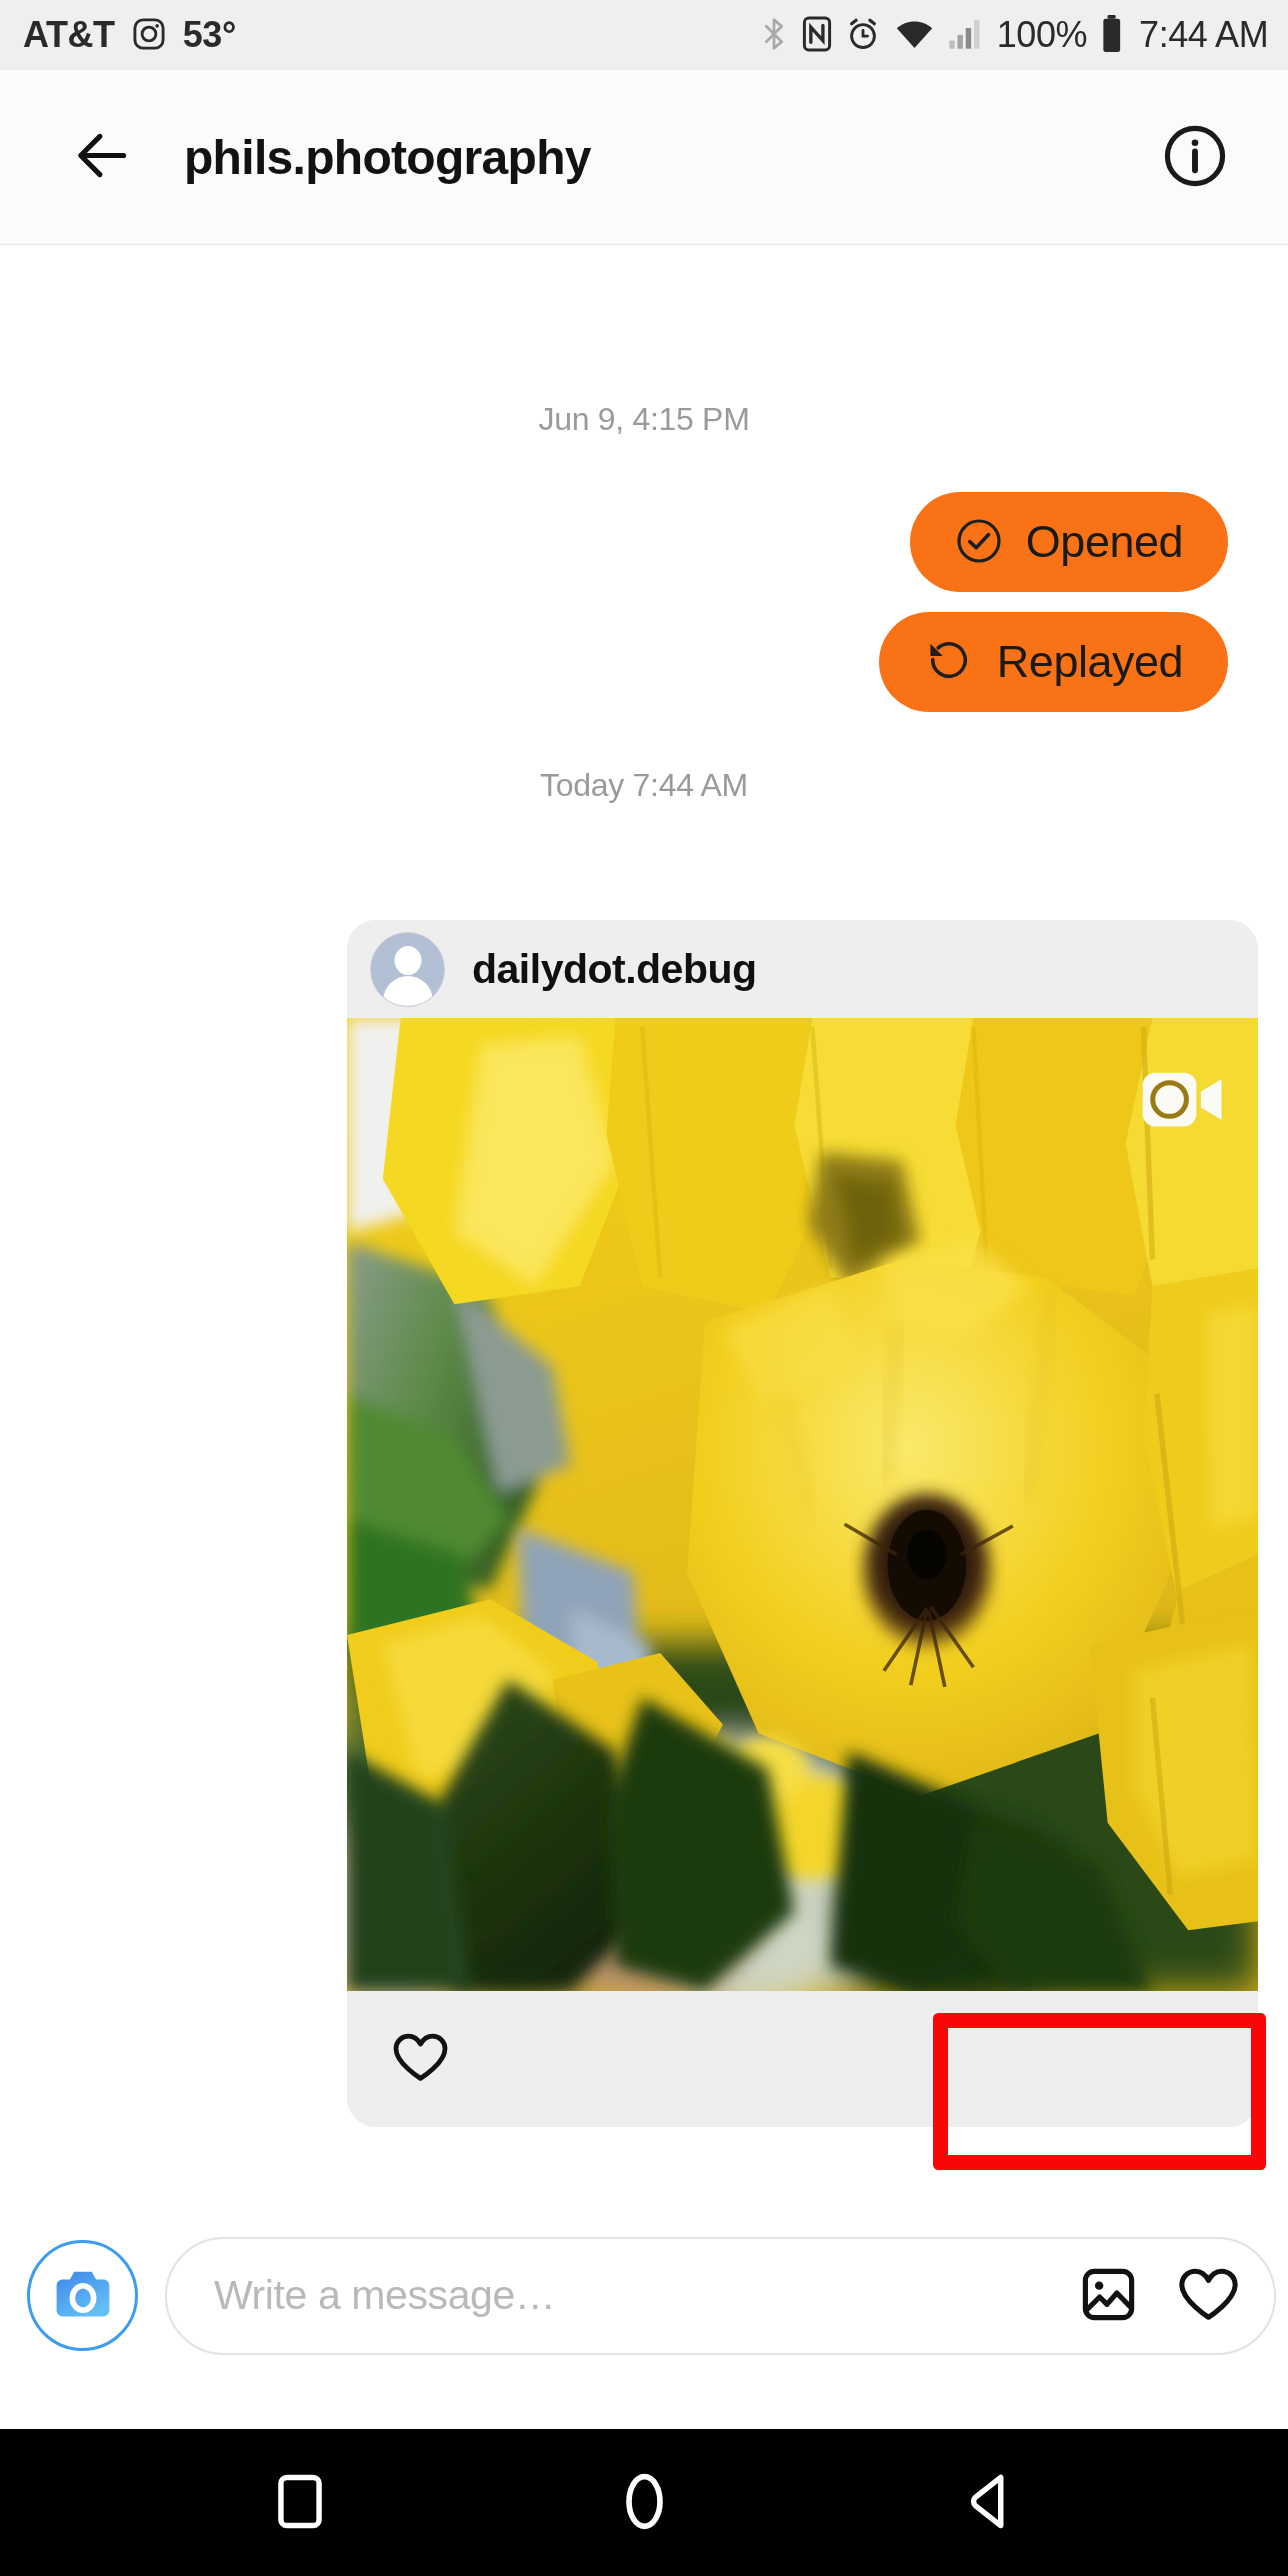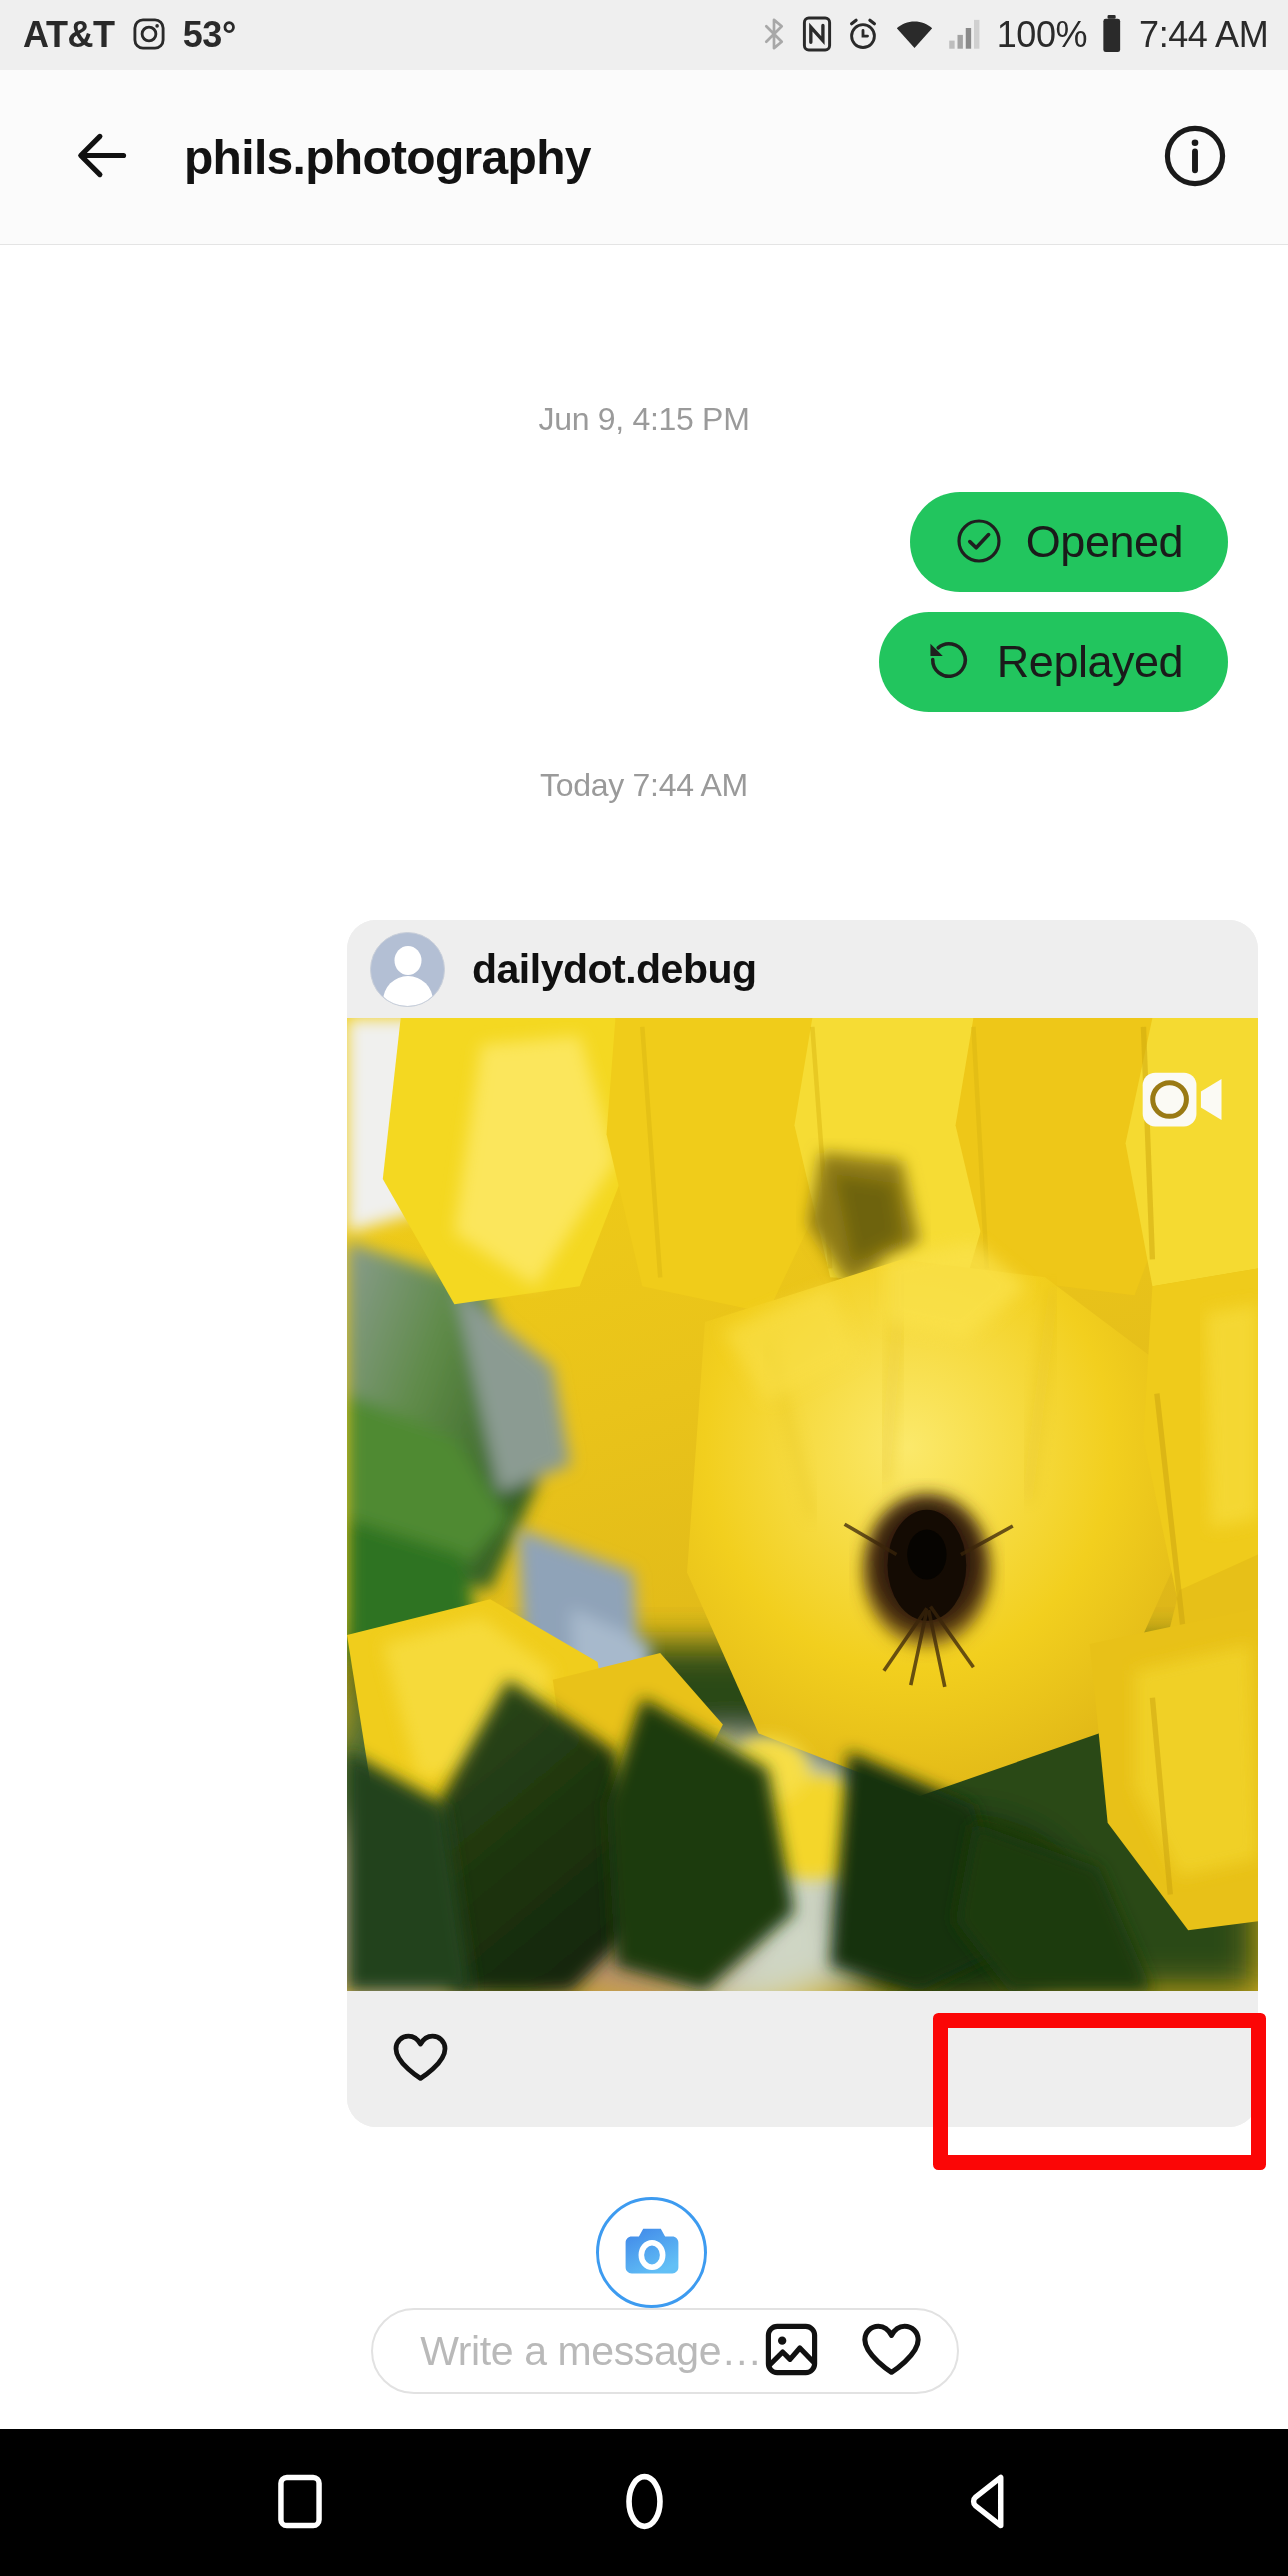--- a/index.html
+++ b/index.html
@@ -120,21 +120,21 @@
   .sep-2 { margin-top: 55px; }
 
   .pill-row {
     display: flex;
     justify-content: flex-end;
     padding-right: 30px;
   }
   .pill-row.r1 { margin-top: 54px; }
   .pill-row.r2 { margin-top: 19.7px; }
   .pill {
-    background: #22c55e;
+    background: #f97316;
     border-radius: 50px;
     height: 100px;
     display: flex;
     align-items: center;
     gap: 23px;
     padding: 0 45px;
   }
   .pill-label {
     font-size: 45px;
     color: #1a1a1a;
@@ -256,21 +256,20 @@
   .composer {
     position: absolute;
     left: 0;
     top: 2197px;
     width: 1288px;
     height: 197px;
     background: #ffffff;
     display: flex;
     align-items: center;
     padding: 0 12px 0 27px;
-    flex-direction: column;
   }
   .cam-circle {
     width: 111px; height: 111px;
     border-radius: 50%;
     border: 3.6px solid #3d9bf0;
     display: flex; align-items: center; justify-content: center;
     flex-shrink: 0;
   }
   .msg-field {
     flex: 1;

